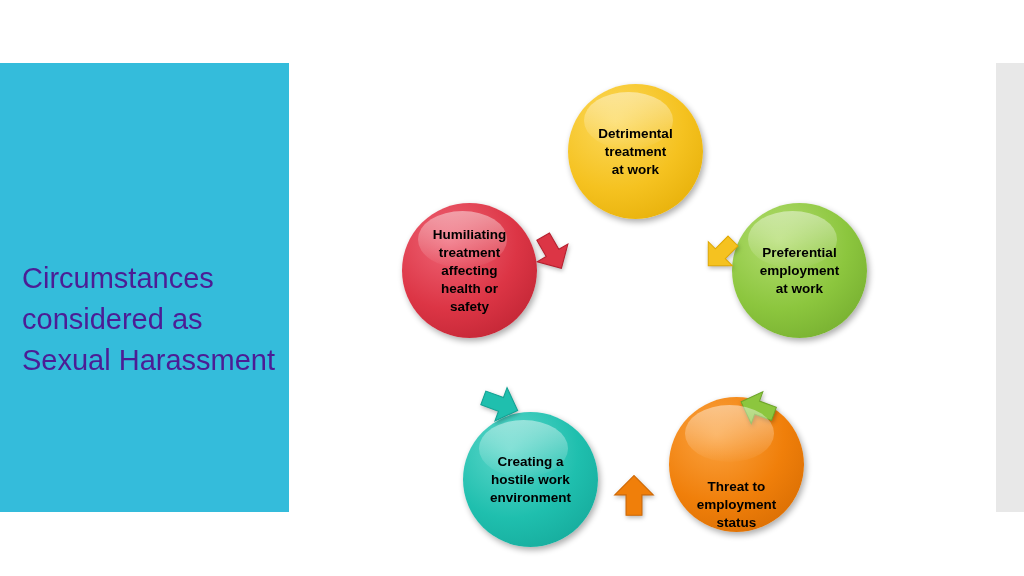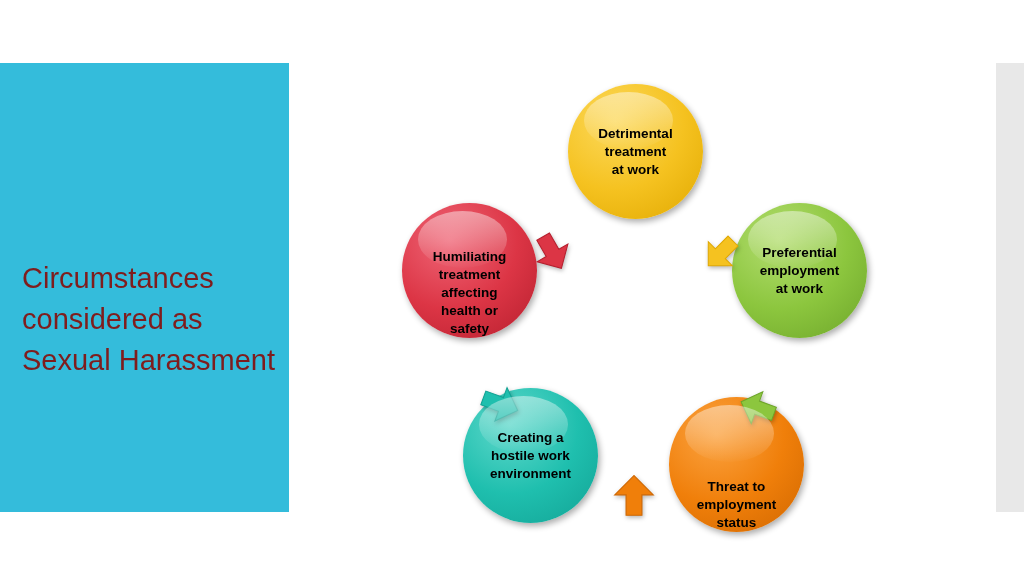--- a/index.html
+++ b/index.html
@@ -22,21 +22,21 @@
     top: 63px;
     width: 289px;
     height: 449px;
     background: #34bcdb;
   }
   #title-text {
     position: absolute;
     left: 22px;
     top: 195px;
     width: 262px;
-    color: #7f1d1d;
+    color: #4c1d95;
     font-size: 29px;
     line-height: 41px;
     font-family: "Liberation Sans", sans-serif;
     font-weight: 400;
     white-space: pre-line;
   }
 
   
   #right-strip {
     position: absolute;
@@ -84,21 +84,21 @@
     height: 42%;
     border-radius: 50%;
     background: linear-gradient(to bottom, rgba(255,255,255,0.45), rgba(255,255,255,0.02));
     pointer-events: none;
     z-index: 2;
   }
 
   #node-0 { left: 188px; top: 24px;  width: 135px; height: 135px; justify-content: center; }
   #node-1 { left: 352px; top: 143px; width: 135px; height: 135px; }
   #node-2 { left: 289px; top: 337px; width: 135px; height: 135px; align-items: flex-end; }
-  #node-3 { left: 83px;  top: 328px; width: 135px; height: 135px; }
+  #node-3 { left: 83px;  top: 352px; width: 135px; height: 135px; }
   #node-4 { left: 22px;  top: 143px; width: 135px; height: 135px; }
 
   .arrow { position: absolute; }
   .arrow svg { display: block; filter: drop-shadow(1px 2px 2px rgba(0,0,0,0.28)); }
 
   #arrow-0 { left: 318px; top: 170px; }   
   #arrow-1 { left: 355px; top: 325px; }   
   #arrow-2 { left: 228px; top: 410px; }   
   #arrow-3 { left: 96px;  top: 320px; }   
   #arrow-4 { left: 148px; top: 168px; }   
@@ -131,21 +131,21 @@
 employment
 status</span>
   </div>
 
   <div class="node" id="node-3" style="background: radial-gradient(circle at 35% 28%, #5fd8cb 0%, #1fbfae 52%, #12a294 100%);">
     <span class="label">Creating a
 hostile work
 environment</span>
   </div>
 
-  <div class="node" id="node-4" style="background: radial-gradient(circle at 35% 28%, #ef6576 0%, #dc3545 52%, #b61f2e 100%); align-items: flex-end;">
+  <div class="node" id="node-4" style="background: radial-gradient(circle at 35% 28%, #ef6576 0%, #dc3545 52%, #b61f2e 100%);">
     <span class="label">Humiliating
 treatment
 affecting
 health or
 safety</span>
   </div>
 
   <div class="arrow" id="arrow-0">
     <svg width="46" height="46" viewBox="0 0 46 46">
       <g transform="rotate(45 23 23)">

